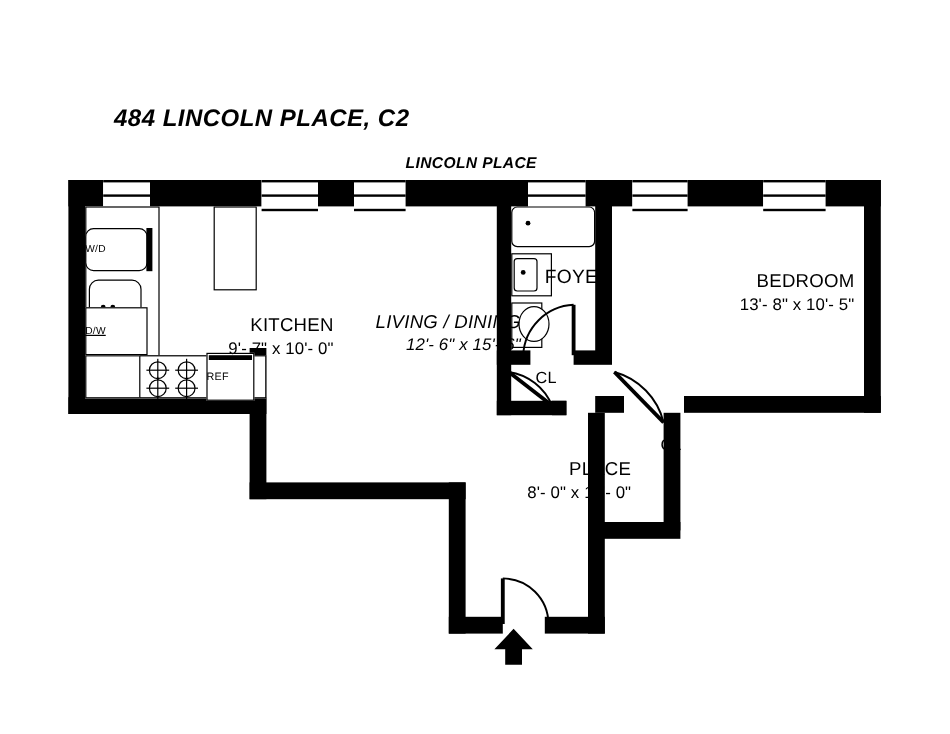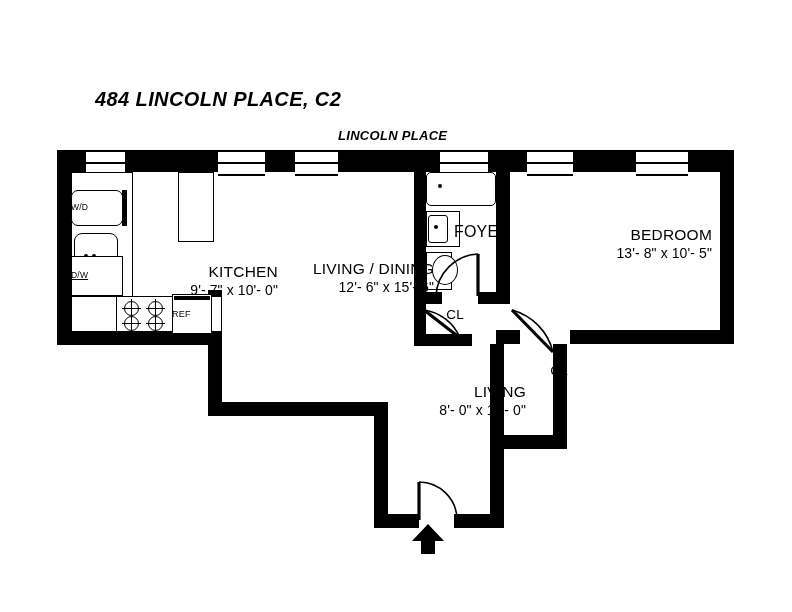--- a/index.html
+++ b/index.html
@@ -132,36 +132,36 @@
     </g>
 
     <polygon points="428,524 444,541 435,541 435,554 421,554 421,541 412,541" fill="#000"></polygon>
   </svg>
 
   <div class="roomlabel" style="left:62px;top:240px;width:216px;margin-top:22px;">
     <span class="nm">KITCHEN</span>
     <span class="dm">9'- 7" x 10'- 0"</span>
   </div>
 
-  <div class="roomlabel" style="left:218px;top:259px;width:216px;">
+  <div class="roomlabel" style="left:218px;top:259px;width:216px;font-style:italic;">
     <span class="nm">LIVING / DINING</span>
     <span class="dm">12'- 6" x 15'- 6"</span>
   </div>
 
   <div class="roomlabel" style="left:440px;top:222px;width:88px;text-align:left;">
     <span class="nm" style="font-size:16px;padding-left:14px;">FOYER</span>
   </div>
 
   <div class="roomlabel" style="left:528px;top:225px;width:184px;">
     <span class="nm">BEDROOM</span>
     <span class="dm">13'- 8" x 10'- 5"</span>
   </div>
 
   <div class="roomlabel" style="left:350px;top:382px;width:176px;">
-    <span class="nm">LIVING</span>
+    <span class="nm">PLACE</span>
     <span class="dm">8'- 0" x 11'- 0"</span>
   </div>
 
   <div class="roomlabel small" style="left:420px;top:306px;width:44px;">
     <span class="nm" style="font-size:13.5px;">CL</span>
   </div>
 
   <div class="roomlabel small" style="left:524px;top:362px;width:44px;">
     <span class="nm" style="font-size:13.5px;">CL</span>
   </div>

